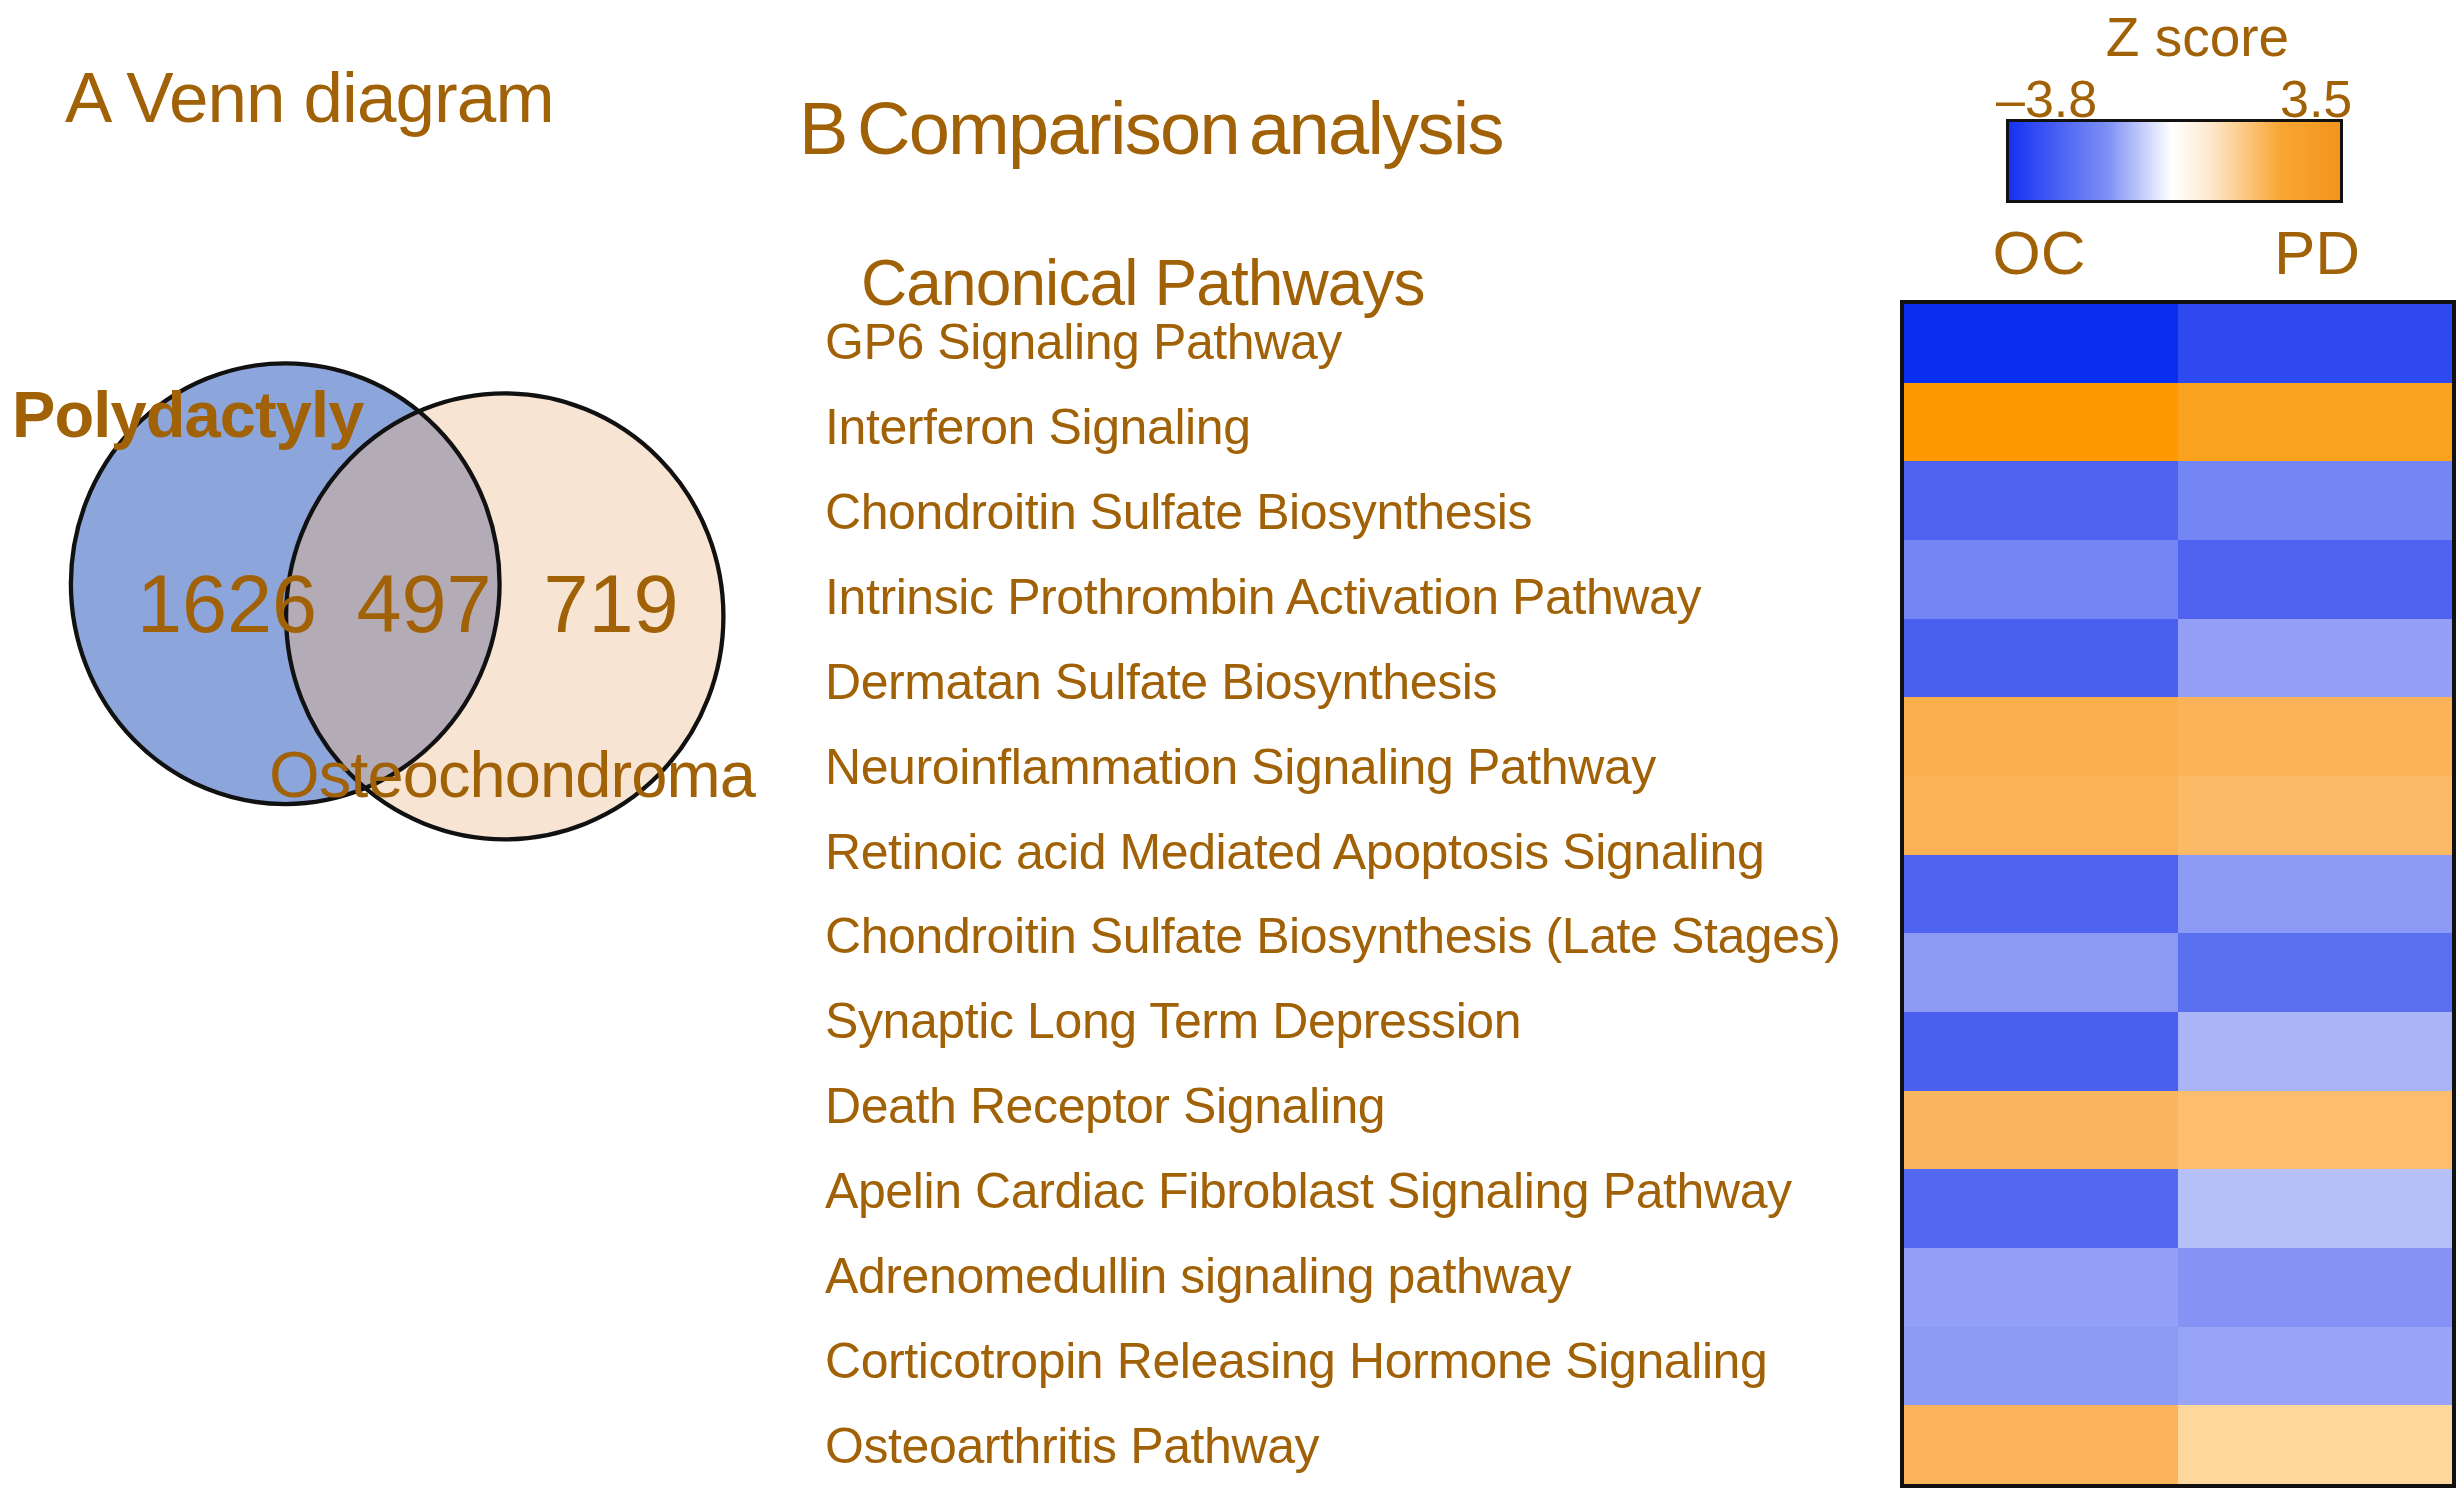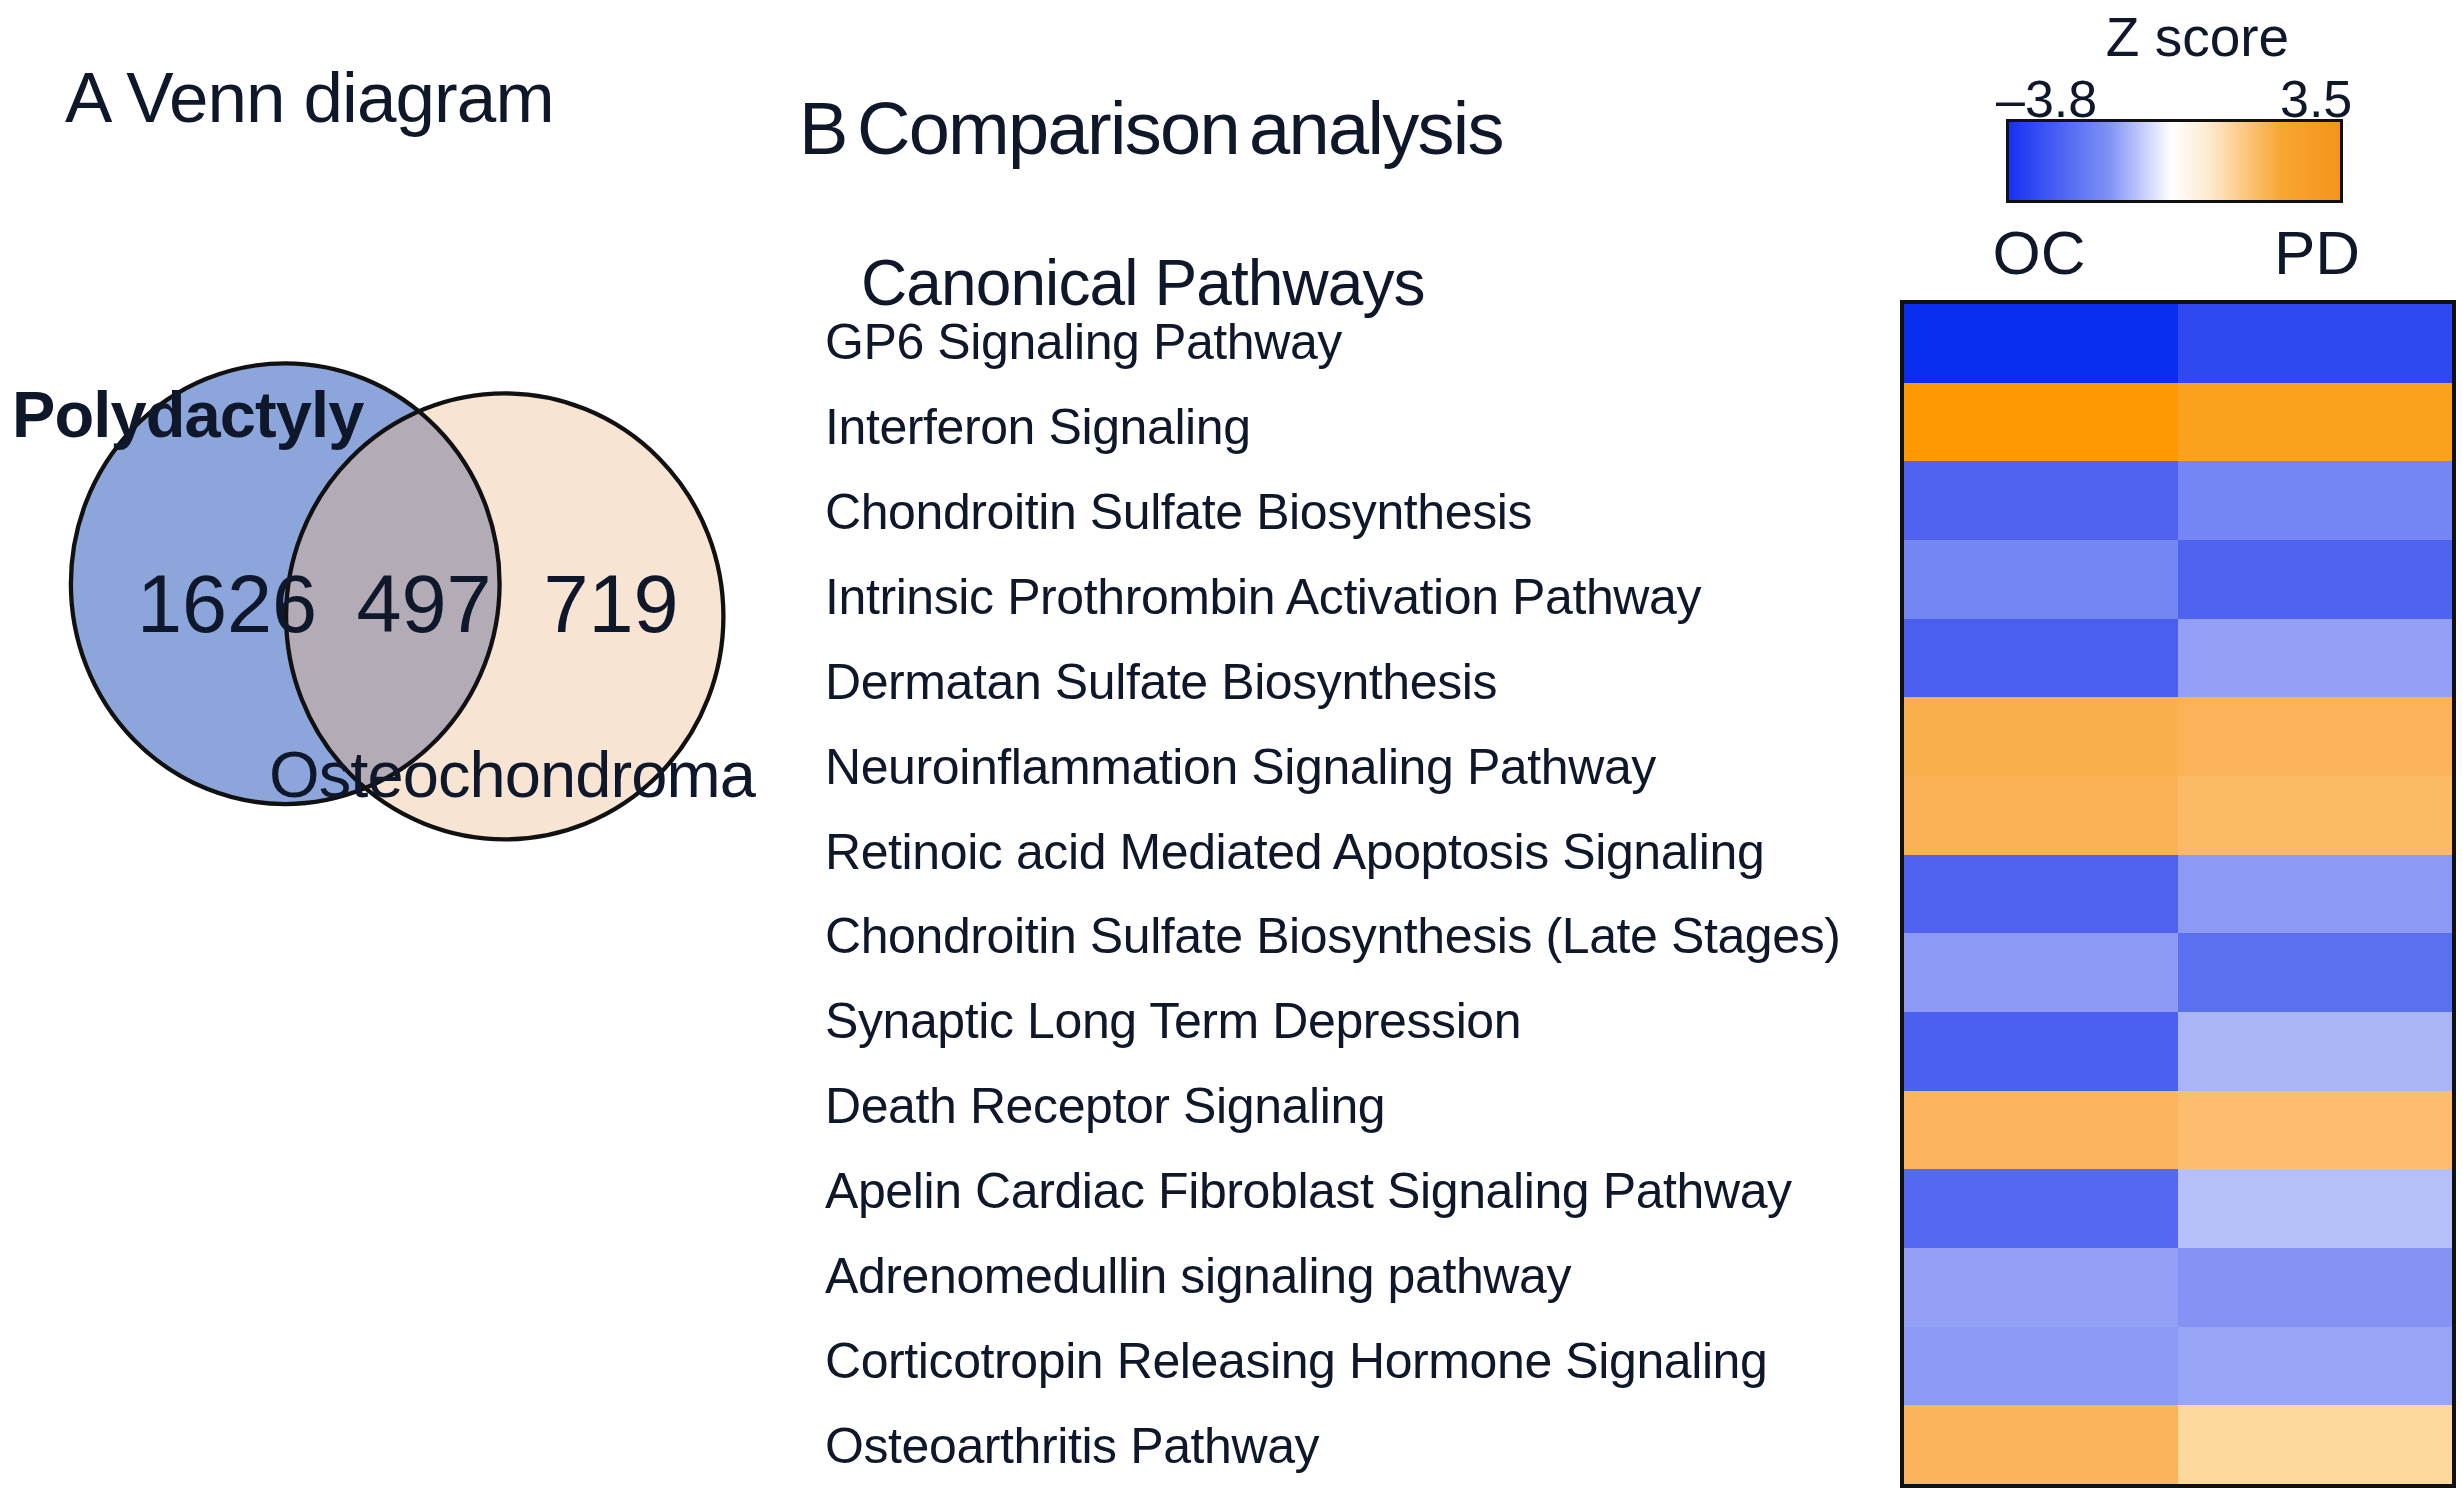--- a/index.html
+++ b/index.html
@@ -1,18 +1,18 @@
 <!DOCTYPE html>
 <html style="font-size:13.8px"><head>
 <meta charset="utf-8">
 <style>
   html,body{margin:0;padding:0;background:#ffffff;}
   #stage{
     position:relative;width:2462px;height:1495px;background:#ffffff;overflow:hidden;
-    font-family:"Liberation Sans","DejaVu Sans",sans-serif;color:#0f172a;
+    font-family:"Liberation Sans","DejaVu Sans",sans-serif;color:#a16207;
   }
   .abs{position:absolute;white-space:nowrap;}
   .panel-title{font-size:71px;letter-spacing:-0.9px;}
   #panel-b-title{font-size:74px;letter-spacing:-1.7px;word-spacing:-8.6px;}
   #canonical-pathways{font-size:64px;letter-spacing:-0.9px;margin-top:12px;}
   .venn-label{font-size:65px;letter-spacing:-0.9px;}
   .venn-count{font-size:81px;transform:translateX(-50%);}
   #pathway-list{
     position:absolute;left:825px;top:300px;width:1068px;height:1188px;
     display:flex;flex-direction:column;

